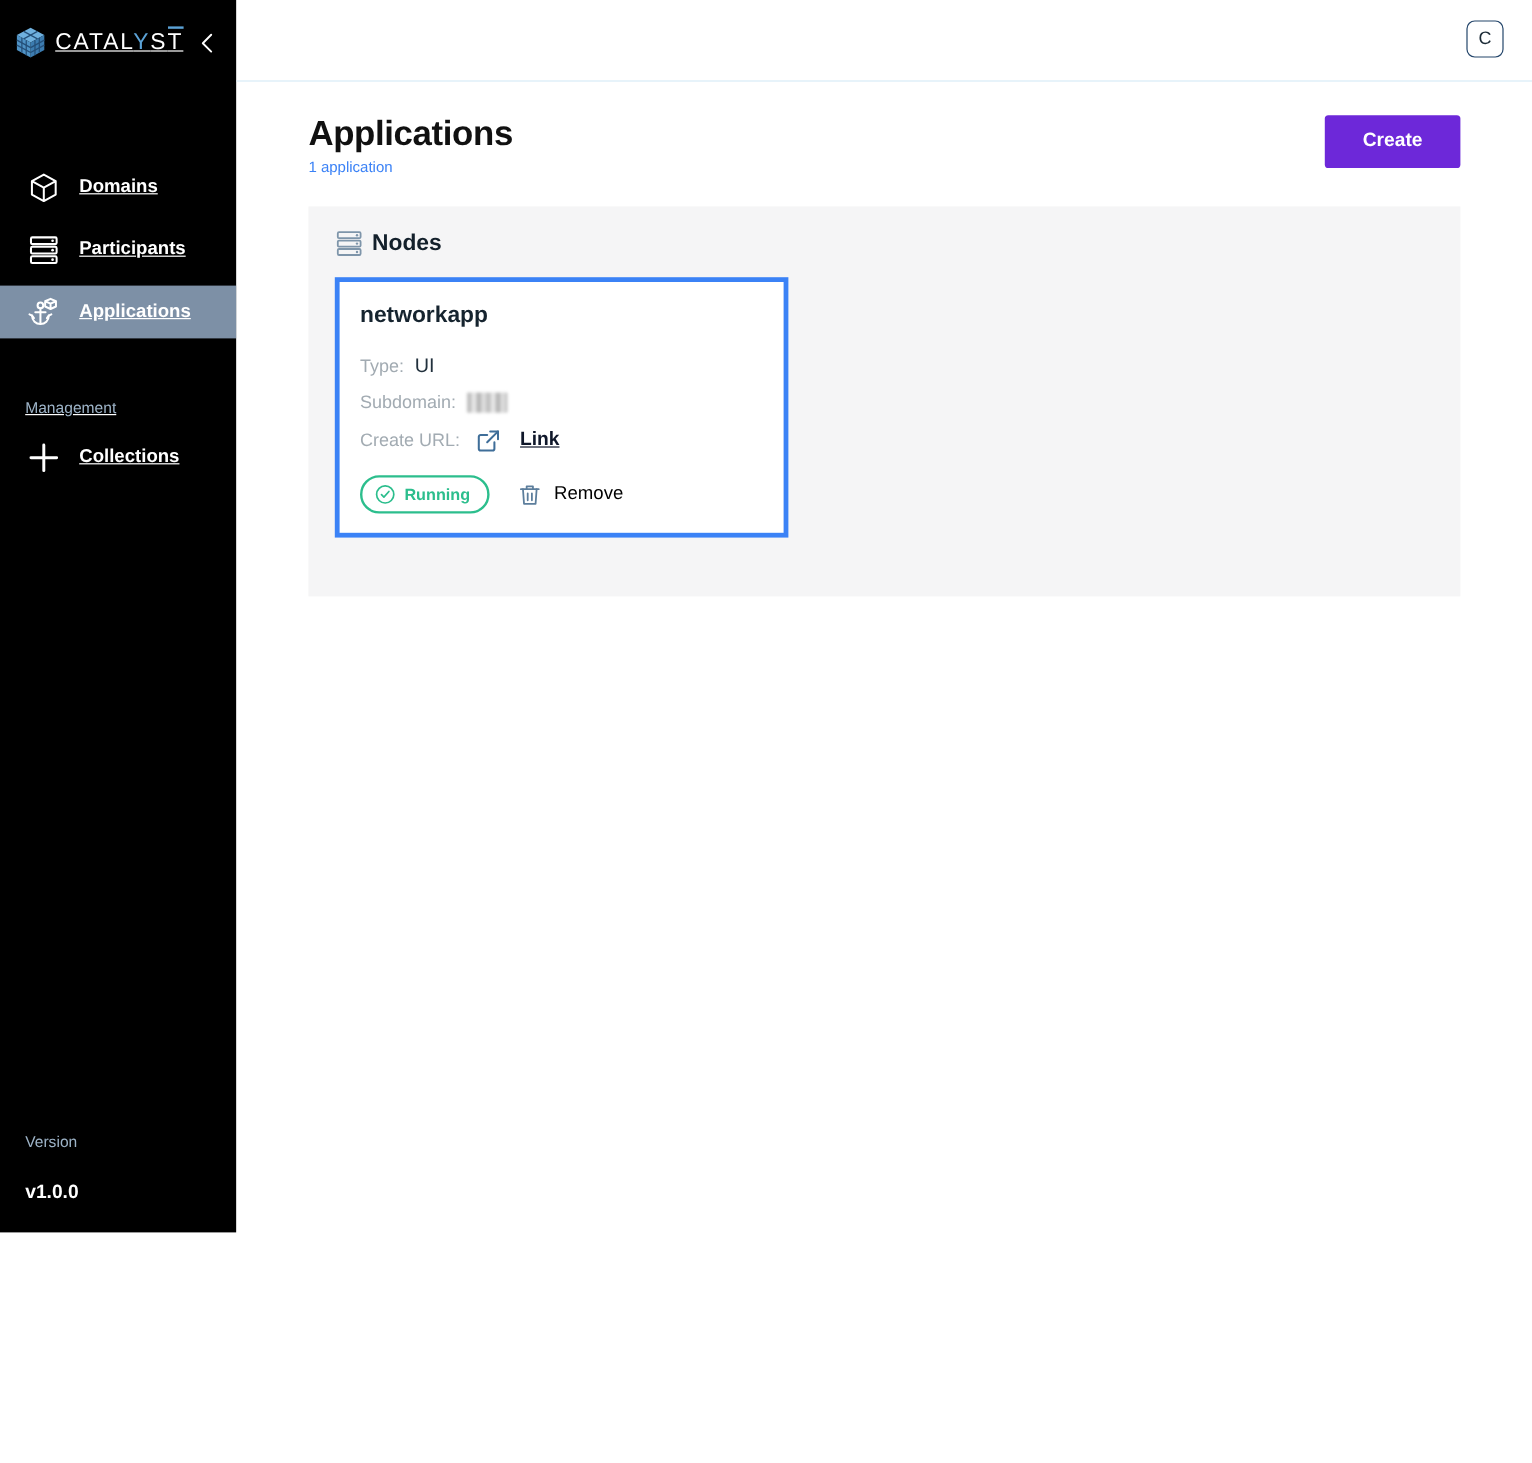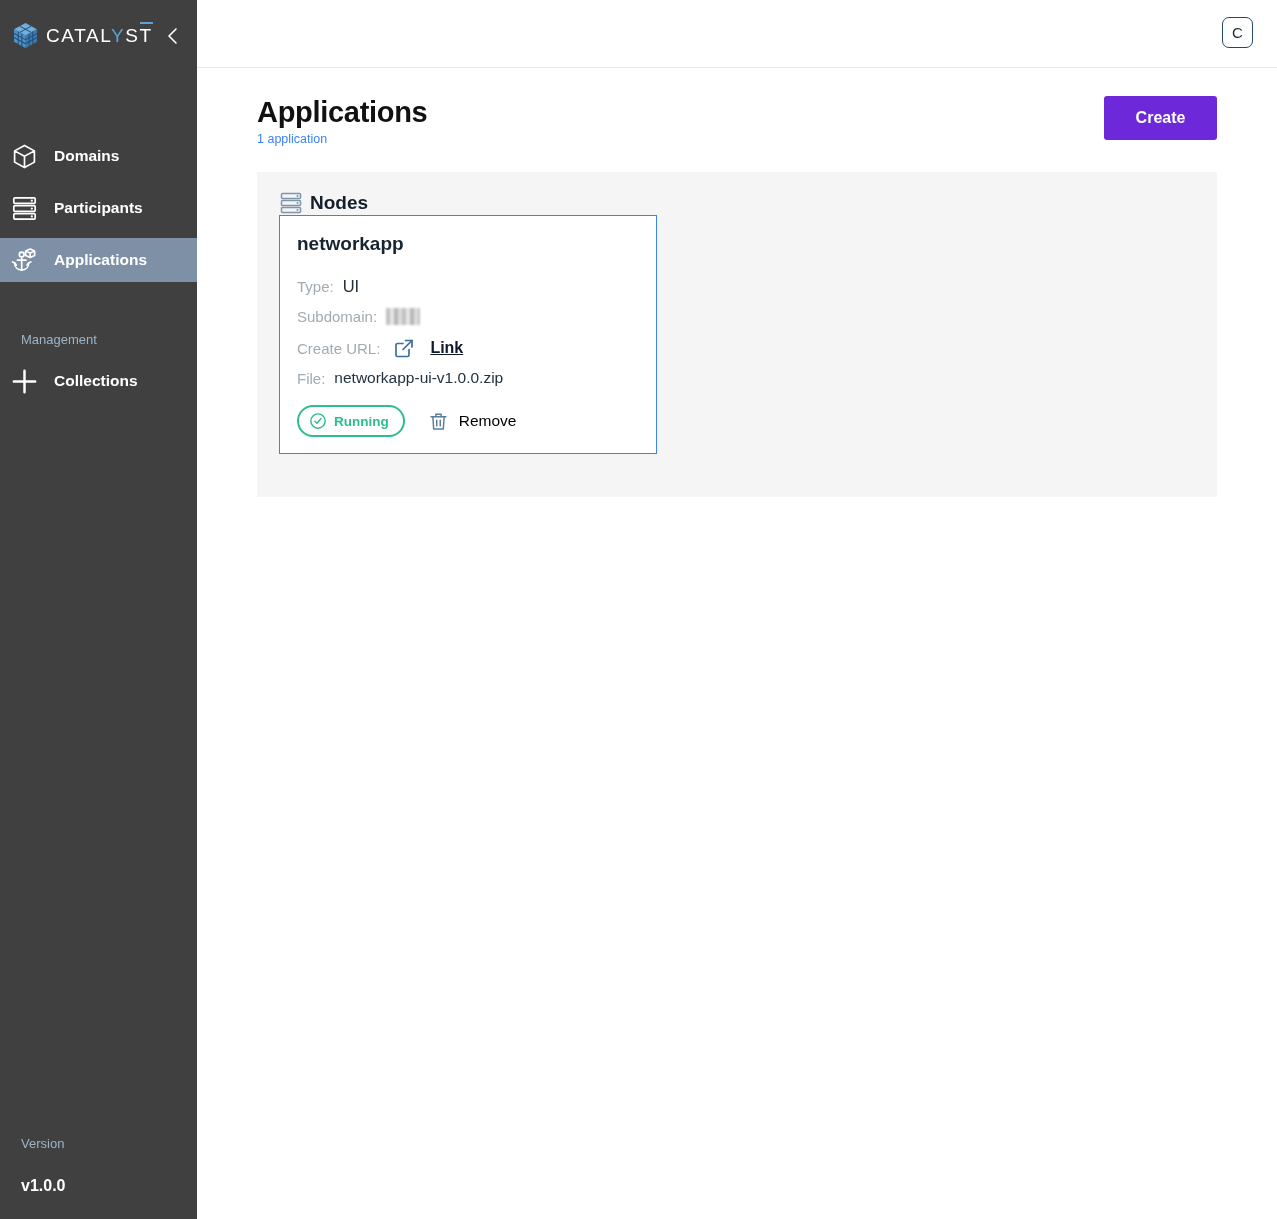--- a/index.html
+++ b/index.html
@@ -1,33 +1,33 @@
 <!DOCTYPE html>
 <html><head>
 <meta charset="utf-8">
 <style>
   * { margin:0; padding:0; box-sizing:border-box; }
   html,body { width:1277px; height:1219px; background:#ffffff; overflow:hidden;
     font-family:"Liberation Sans","DejaVu Sans",sans-serif; }
 
   
-  .sidebar { position:absolute; left:0; top:0; width:197px; height:1219px;
-    background:#404040; color:#fff; }
+  .sidebar { position:absolute; left:0; top:0; width:197px; height:1027px;
+    background:#000000; color:#fff;text-decoration:underline; }
   .logo-row { display:flex; align-items:center; padding:22px 14px 0 12px; }
   .logo-cube { width:27px; height:27px; flex:0 0 auto; }
   .brand-text { font-size:19px; letter-spacing:1.6px; font-weight:500; color:#fff;
     margin-left:7px; white-space:nowrap; }
   .brand-accent { color:#5ba2d6; }
   .brand-t { position:relative; }
   .brand-t::after { content:""; position:absolute; left:0; right:0; top:-3px;
     height:2px; background:#5ba2d6; }
   .collapse-btn { margin-left:auto; width:20px; height:20px; cursor:pointer; }
 
   .nav { margin-top:85px; }
-  .nav-item { height:44px; display:flex; align-items:center; padding-left:11px;
+  .nav-item { height:44px; display:flex; align-items:center; padding-left:23px;
     margin-bottom:8px; cursor:pointer; }
   .nav-item.active { background:#7d90a6; }
   .nav-icon { width:27px; height:27px; flex:0 0 auto; }
   .nav-label { margin-left:16px; font-size:15.5px; font-weight:700; color:#fff; }
 
   .section-label { margin:50px 0 0 21px; font-size:13px; color:#9db3c7; }
   .nav-mgmt { margin-top:12px; }
 
   .side-footer { position:absolute; left:21px; bottom:24px; }
   .version-label { font-size:13px; color:#9db3c7; }
@@ -47,21 +47,21 @@
   .page-subtitle { margin-top:3px; font-size:12.5px; color:#3b82f6; }
   .create-btn { width:113px; height:44px; background:#6d28d9; border:none; border-radius:3px;
     color:#fff; font-size:16px; font-weight:700; cursor:pointer;
     font-family:"Liberation Sans","DejaVu Sans",sans-serif; }
 
   .panel { margin-top:26px; background:#f5f5f6; height:325px; padding:19px 22px; }
   .panel-header { display:flex; align-items:center; }
   .panel-icon { width:24px; height:24px; }
   .panel-title { margin-left:7px; font-size:19px; font-weight:700; color:#13202b; }
 
-  .node-card { width:378px; background:#fff; border:1px solid #3b82f6;
+  .node-card { margin-top:16px; width:378px; background:#fff; border:4px solid #3b82f6;
     padding:17px 17px 16px 17px; }
   .card-title { font-size:19px; font-weight:700; color:#16242f; margin-bottom:21px; }
   .field-row { display:flex; align-items:center; min-height:20px; margin-bottom:10px; font-size:15px; }
   .field-label { color:#a2abb2; margin-right:9px; }
   .field-value { color:#22313d; font-size:15.5px; }
   .redacted { width:34px; height:17px; border-radius:1px;
     background:
       linear-gradient(90deg,#c2c2c2 0 25%,#e6e6e6 25% 50%,#b8b8b8 50% 75%,#dcdcdc 75%),
       linear-gradient(#d6d6d6,#bfbfbf);
     background-size:16px 8px; filter:blur(1.2px); }
@@ -209,24 +209,20 @@
           <svg class="ext-link-icon" viewBox="0 0 24 24">
             <g fill="none" stroke="#3f6e99" stroke-width="1.7" stroke-linecap="round" stroke-linejoin="round">
               <path d="M13.5 4.5H20v6.5"></path>
               <path d="M20 4.5l-9 9"></path>
               <path d="M17 13.5V19a1.5 1.5 0 0 1-1.5 1.5h-10A1.5 1.5 0 0 1 4 19V9a1.5 1.5 0 0 1 1.5-1.5H11"></path>
             </g>
           </svg>
           <a class="link-text">Link</a>
         </div>
 
-        <div class="field-row">
-          <span class="field-label">File:</span>
-          <span class="field-value">networkapp-ui-v1.0.0.zip</span>
-        </div>
 
         <div class="card-actions">
           <div class="status-pill">
             <svg class="status-check" viewBox="0 0 24 24">
               <circle cx="12" cy="12" r="8.6" fill="none" stroke="#2cbe8d" stroke-width="1.7"></circle>
               <path d="M8.3 12.3l2.4 2.4 5-5.6" fill="none" stroke="#2cbe8d" stroke-width="1.7" stroke-linecap="round" stroke-linejoin="round"></path>
             </svg>
             <span class="status-text">Running</span>
           </div>
           <button class="remove-btn">

